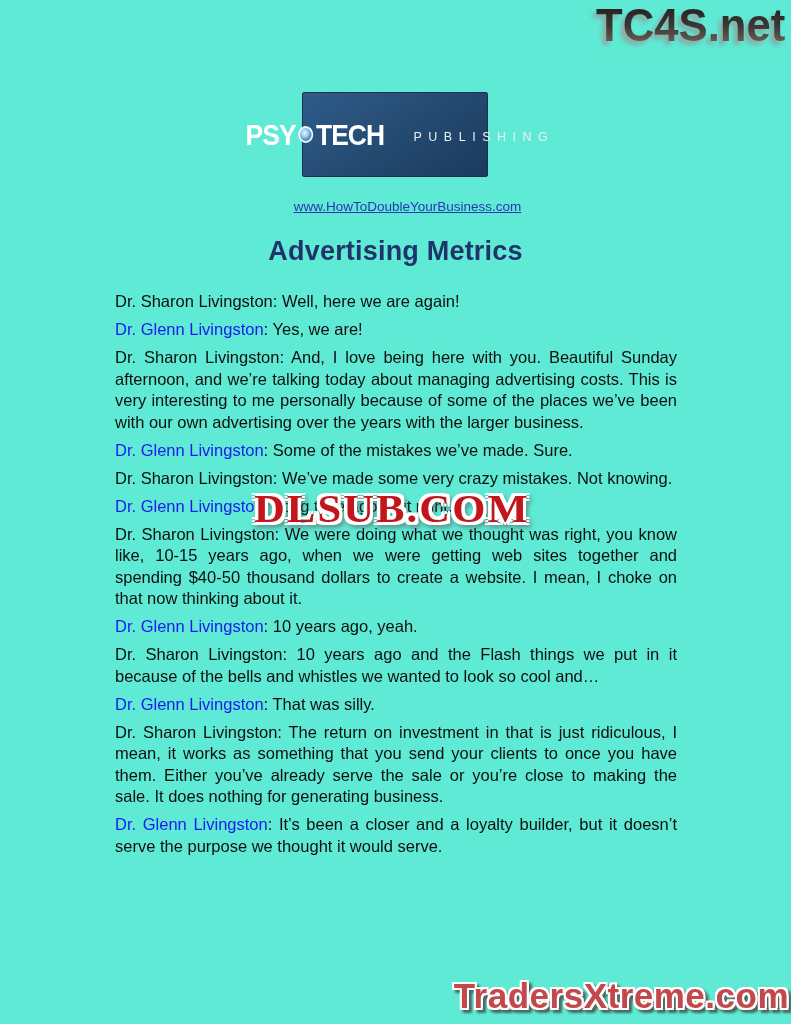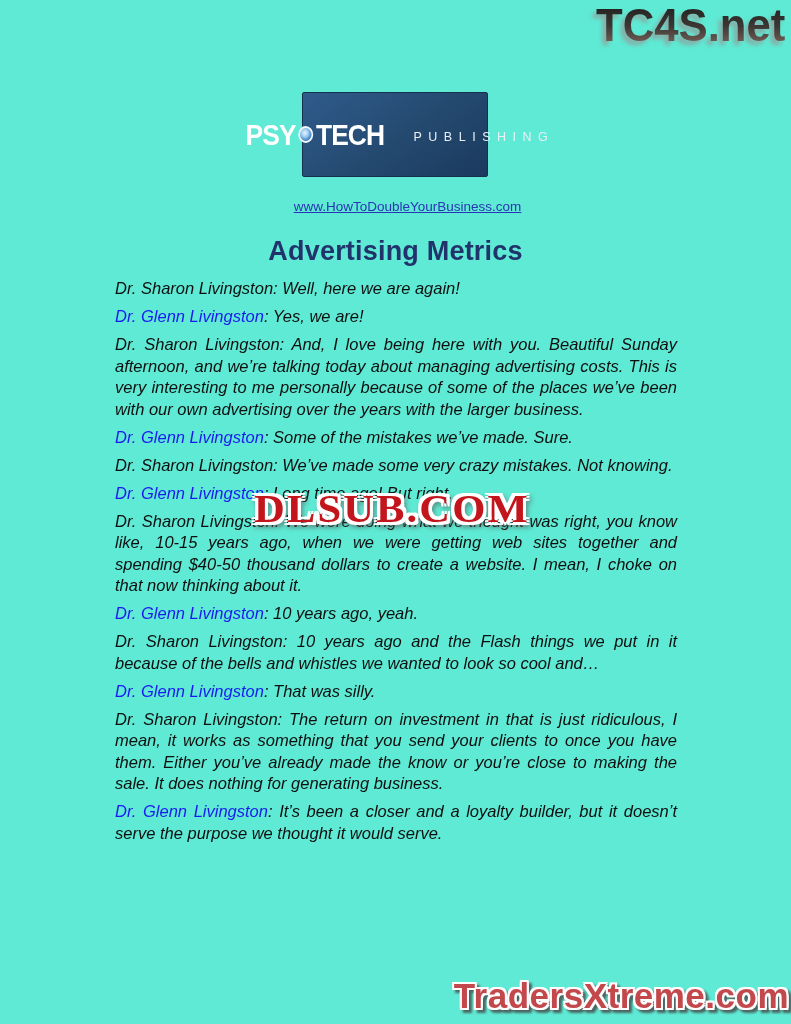--- a/index.html
+++ b/index.html
@@ -45,22 +45,22 @@
   }
 
   
   .site-link-row { position:absolute; top:197px; left:0; width:100%; text-align:center;padding-left:24px; }
   .site-link { font-size:13.5px; color:#2a35b5; text-decoration:underline; }
   .doc-title-row { position:absolute; top:236px; left:0; width:100%; text-align:center; }
   .doc-title { font-size:27px; font-weight:700; color:#21336b; letter-spacing:0.2px;text-align:right; }
 
   
   .content {
-    position:absolute; left:115px; top:278px; width:562px;
-    font-size:16.5px; line-height:21.5px; color:#0f0f0f;font-style:italic;
+    position:absolute; left:115px; top:291px; width:562px;
+    font-size:16.5px; line-height:21.5px; color:#0f0f0f;
   }
   .content p { margin:0 0 6.5px 0; text-align:justify; text-align-last:left; }
   .speaker-glenn { color:#1a1af0; }
   .speaker-sharon { color:#0f0f0f; }
 
   
   .wm-dlsub {
     position:absolute; left:254px; top:484px;
     font-family:"Liberation Serif","DejaVu Serif",serif;
     font-size:41px; font-weight:700; letter-spacing:2px;
@@ -111,21 +111,21 @@
       <p><span class="speaker-sharon">Dr. Sharon Livingston</span><span>:  Well, here we are again!</span></p>
       <p><span class="speaker-glenn">Dr. Glenn Livingston</span><span>:  Yes, we are!</span></p>
       <p><span class="speaker-sharon">Dr. Sharon Livingston</span><span>: And, I love being here with you.  Beautiful Sunday afternoon, and we’re talking today about managing advertising costs. This is very interesting to me personally because of some of the places we’ve been with our own advertising over the years with the larger business.</span></p>
       <p><span class="speaker-glenn">Dr. Glenn Livingston</span><span>: Some of the mistakes we’ve made. Sure.</span></p>
       <p><span class="speaker-sharon">Dr. Sharon Livingston</span><span>: We’ve made some very crazy mistakes.  Not knowing.</span></p>
       <p><span class="speaker-glenn">Dr. Glenn Livingston</span><span>: Long time ago!  But right.</span></p>
       <p><span class="speaker-sharon">Dr. Sharon Livingston</span><span>: We were doing what we thought was right, you know like, 10-15 years ago, when we were getting web sites together and spending $40-50 thousand dollars to create a website. I mean, I choke on that now thinking about it.</span></p>
       <p><span class="speaker-glenn">Dr. Glenn Livingston</span><span>: 10 years ago, yeah.</span></p>
       <p><span class="speaker-sharon">Dr. Sharon Livingston</span><span>: 10 years ago and the Flash things we put in it because of the bells and whistles we wanted to look so cool and…</span></p>
       <p><span class="speaker-glenn">Dr. Glenn Livingston</span><span>: That was silly.</span></p>
-      <p><span class="speaker-sharon">Dr. Sharon Livingston</span><span>: The return on investment in that is just ridiculous, I mean, it works as something that you send your clients to once you have them.  Either you’ve already made the know or you’re close to making the sale.  It does nothing for generating business.</span></p>
+      <p><span class="speaker-sharon">Dr. Sharon Livingston</span><span>: The return on investment in that is just ridiculous, I mean, it works as something that you send your clients to once you have them.  Either you’ve already serve the sale or you’re close to making the sale.  It does nothing for generating business.</span></p>
       <p><span class="speaker-glenn">Dr. Glenn Livingston</span><span>: It’s been a closer and a loyalty builder, but it doesn’t serve the purpose we thought it would serve.</span></p>
     </div>
 
   <div class="wm-dlsub">DLSUB.COM</div>
 
   <div class="wm-traders">TradersXtreme.com</div>
 
 </div>
 
 </body></html>

